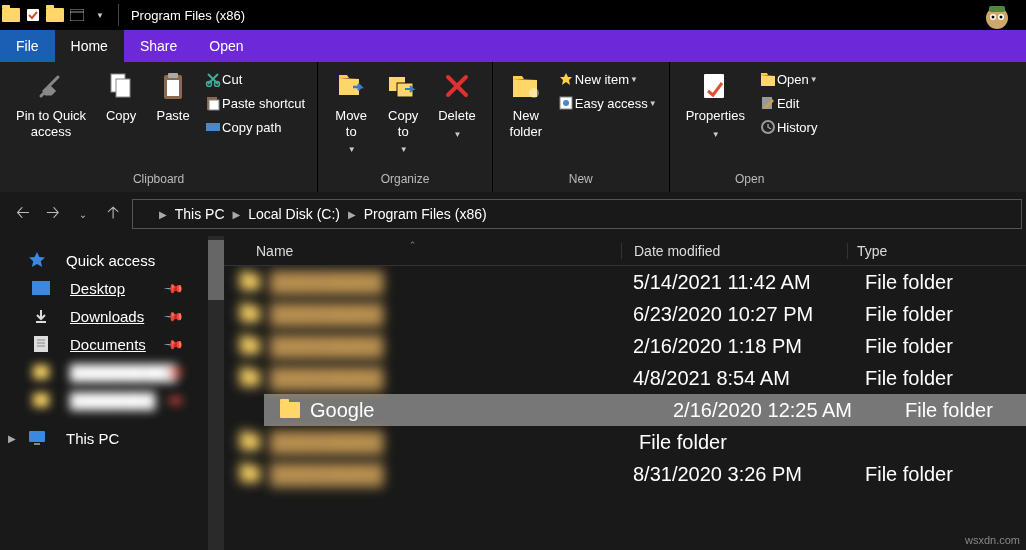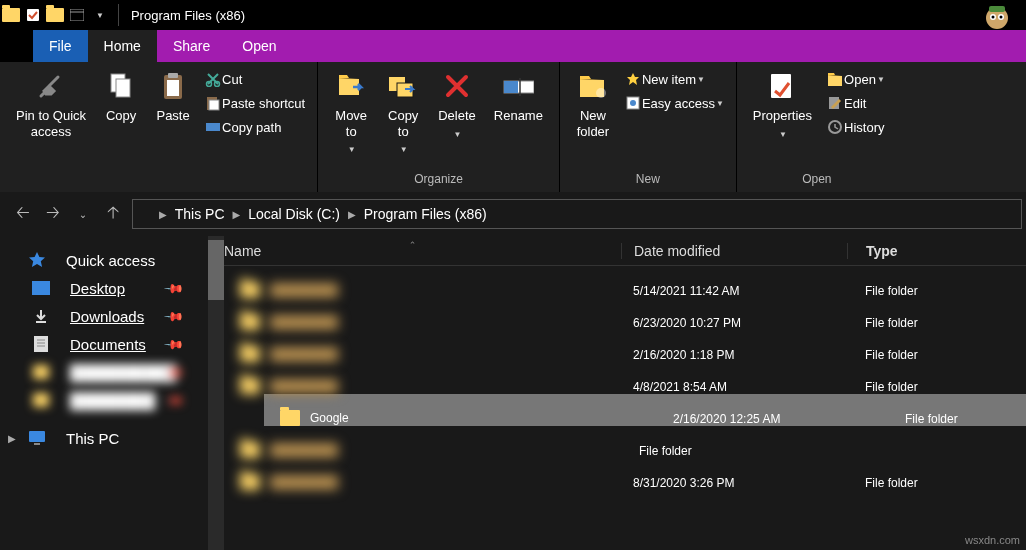--- a/index.html
+++ b/index.html
@@ -8,21 +8,21 @@
 
 .titlebar { height:30px; background:#000; display:flex; align-items:center; padding:0 2px; gap:4px; }
 .titlebar .mini-ico { width:18px; height:18px; display:flex; align-items:center; justify-content:center; }
 .titlebar .folder-ico { width:18px; height:14px; background:#ffd667; border-radius:1px; position:relative; }
 .titlebar .folder-ico::before { content:''; position:absolute; top:-3px; left:0; width:8px; height:3px; background:#ffd667; border-radius:1px 1px 0 0; }
 .titlebar .qat-drop { color:#ccc; font-size:8px; padding:0 6px; }
 .titlebar .title { font-size:13px; padding-left:4px; color:#fff; }
 .titlebar .sep { width:1px; height:22px; background:#444; margin:0 4px; }
 
 
-.tabs { height:32px; background:#a21caf; display:flex; align-items:stretch;margin-left:33px; }
+.tabs { height:32px; background:#6d28d9; display:flex; align-items:stretch; }
 .tab { padding:0 16px; display:flex; align-items:center; font-size:14px; color:#fff; cursor:pointer; }
 .tab.file { background:#1a5fb4; color:#fff; }
 .tab.active { background:#202020; }
 
 
 .ribbon { height:130px; background:#202020; display:flex; align-items:stretch; overflow:hidden; }
 .group { display:flex; flex-direction:column; padding:4px 8px 2px; border-right:1px solid #000; }
 .group-body { flex:1; display:flex; align-items:flex-start; gap:2px; }
 .group-label { text-align:center; font-size:12px; color:#bbb; padding:2px 0 4px; }
 .bigbtn { display:flex; flex-direction:column; align-items:center; justify-content:flex-start; padding:4px 8px; gap:6px; min-width:50px; text-align:center; cursor:pointer; font-size:13px; }
@@ -47,26 +47,26 @@
 .side-item { display:flex; align-items:center; gap:20px; padding:5px 10px 5px 28px; font-size:15px; cursor:pointer; position:relative; }
 .side-item.sub { padding-left:32px;text-decoration:underline; }
 .side-item .pin { position:absolute; right:26px; color:#888; font-size:13px; transform:rotate(45deg); }
 .side-item .expand { position:absolute; left:8px; color:#aaa; font-size:10px; }
 .side-blur { filter:blur(5px); }
 .side-scroll { width:16px; background:#2a2a2a; display:flex; flex-direction:column; }
 .side-scroll .thumb { background:#666; width:16px; height:60px; margin-top:4px; }
 
 .filepane { flex:1; display:flex; flex-direction:column; }
 .cols { display:flex; height:30px; align-items:center; border-bottom:1px solid #333; font-size:14px; color:#ddd; position:relative; }
-.col-name { width:397px; padding-left:0; position:relative; }
+.col-name { width:397px; padding-left:32px; position:relative; }
 .col-name .sort-ind { position:absolute; right:200px; top:-3px; color:#888; font-size:9px; left:180px; text-align:center; }
 .col-date { width:226px; border-left:1px solid #333; padding-left:12px; }
-.col-type { flex:1; border-left:1px solid #333; padding-left:18px;font-weight:bold; }
+.col-type { flex:1; border-left:1px solid #333; padding-left:9px; }
 .rows { flex:1; overflow:hidden; }
-.row { display:flex; align-items:flex-end; height:32px; font-size:12px; cursor:pointer; }
+.row { display:flex; align-items:center; height:32px; font-size:20px; cursor:pointer; }
 .row.sel { background:#777;margin-left:40px; }
 .row .c-name { width:397px; padding-left:16px; display:flex; align-items:center; gap:10px; }
 .row .c-date { width:226px; padding-left:12px; }
 .row .c-type { flex:1; padding-left:18px; }
 .row .folder-ico-s { width:20px; height:16px; background:#ffd667; border-radius:1px; position:relative; flex-shrink:0; }
 .row .folder-ico-s::before { content:''; position:absolute; top:-3px; left:0; width:9px; height:3px; background:#ffd667; border-radius:1px 1px 0 0; }
 .blur-content { filter:blur(6px); color:#b89050; }
 
 .watermark { position:absolute; bottom:4px; right:6px; font-size:11px; color:#888; }
 
@@ -173,20 +173,21 @@
         <div class="smallbtn">
           <span class="ico-sm">
               <svg width="16" height="16">
                 <rect x="1" y="4" width="14" height="8" fill="#4a88cc"></rect>
               </svg>
             </span>
           <span>Copy path</span>
         </div>
       </div>
     </div>
+    <div class="group-label">Clipboard</div>
   </div>
 
   <div class="group">
     <div class="group-body">
       <div class="bigbtn">
         <span class="ico">
             <svg width="32" height="30">
               <rect x="4" y="8" width="20" height="16" fill="#ffd667"></rect>
               <path d="M4 8 l0 -4 l8 0 l2 3 l10 0" fill="#ffcc4a"></path>
               <path d="M18 16 l8 0 l-3 -3 m3 3 l-3 3" stroke="#3a7acc" stroke-width="2.5" fill="none"></path>
@@ -209,30 +210,20 @@
           <span class="drop-arrow">▼</span>
       </div>
       <div class="bigbtn">
         <span class="ico">
             <svg width="30" height="30">
               <path d="M6 6 L24 24 M24 6 L6 24" stroke="#e03030" stroke-width="4" stroke-linecap="round"></path>
             </svg>
           </span>
         <span class="lbl">Delete</span>
           <span class="drop-arrow">▼</span>
-      </div>
-      <div class="bigbtn">
-        <span class="ico">
-            <svg width="34" height="30">
-              <rect x="2" y="10" width="30" height="12" fill="#fff" stroke="#888"></rect>
-              <rect x="2" y="10" width="14" height="12" fill="#4a88cc"></rect>
-              <line x1="18" y1="7" x2="18" y2="25" stroke="#333" stroke-width="1.5"></line>
-            </svg>
-          </span>
-        <span class="lbl">Rename</span>
       </div>
     </div>
     <div class="group-label">Organize</div>
   </div>
 
   <div class="group">
     <div class="group-body">
       <div class="bigbtn">
         <span class="ico">
             <svg width="32" height="30">

